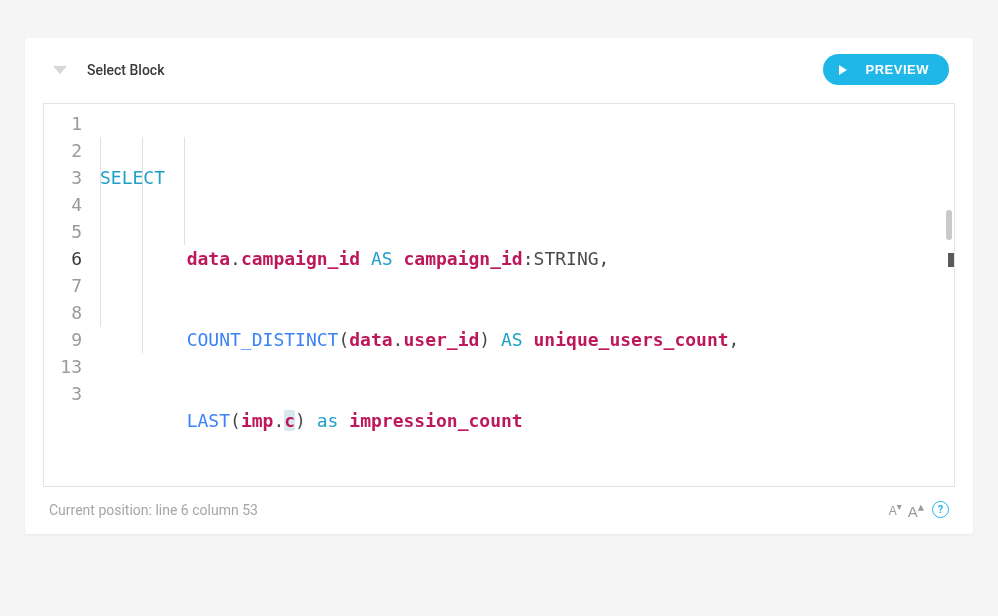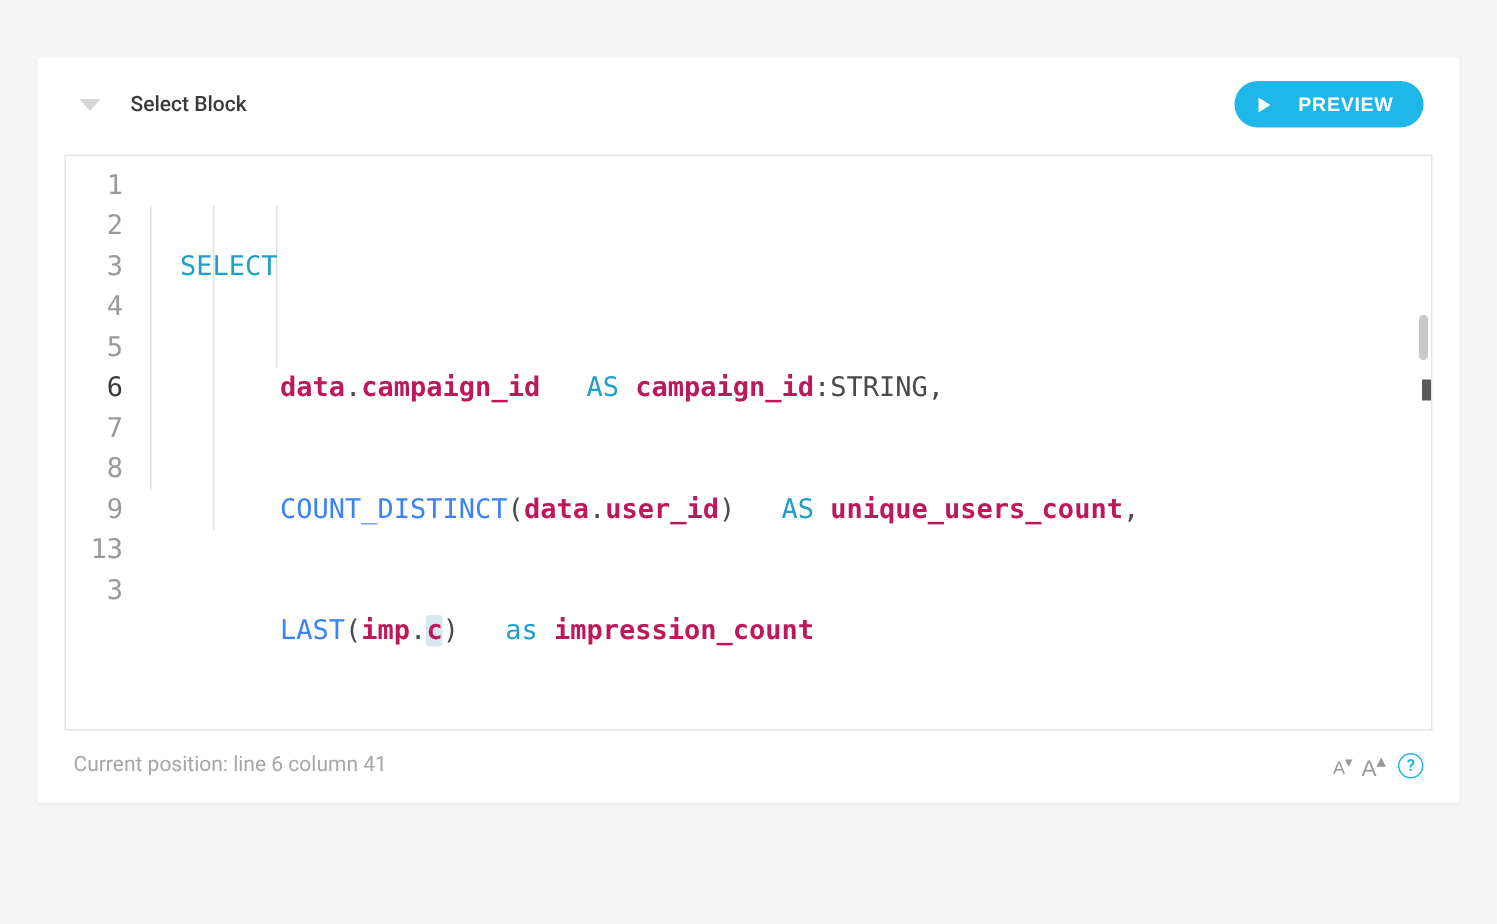--- a/index.html
+++ b/index.html
@@ -94,21 +94,21 @@
   .indent-guide {
     position: absolute;
     top: 33px;
     left: 56px;
     width: 1px;
     height: 190px;
     background: #e0e0e0;
   }
   .indent-guide.g2 { left: 98px; height: 216px; }
   .indent-guide.g3 { left: 140px; height: 108px; top: 33px; }
-  .kw { color: #1fa0c9; margin-left: 20px; }
+  .kw { color: #1fa0c9; }
   .fn { color: #3b82f6; }
   .id { color: #be185d; font-weight: bold; }
   .ty { color: #4a4a4a; text-align: right; }
   .op { color: #4a4a4a; }
   .hl { background: #d7e9ee; border-radius: 2px; }
   .sp8 { display:inline-block; width: 8ch; }
   .scrollthumb {
     position: absolute;
     right: 2px;
     top: 106px;
@@ -200,20 +200,20 @@
         
         
         
       </div>
     </div>
     <div class="scrollthumb"></div>
     <div class="cursor-marker"></div>
   </div>
 
   <div class="footer">
-    <span>Current position: line 6 column 41</span>
+    <span>Current position: line 6 column 53</span>
     <span class="spacer"></span>
     <span class="font-btn"><span>A</span><sup>▾</sup></span>
     <span class="font-btn big"><span>A</span><sup>▴</sup></span>
     <span class="help-icon">?</span>
   </div>
 
 </div>
 
 </body></html>

